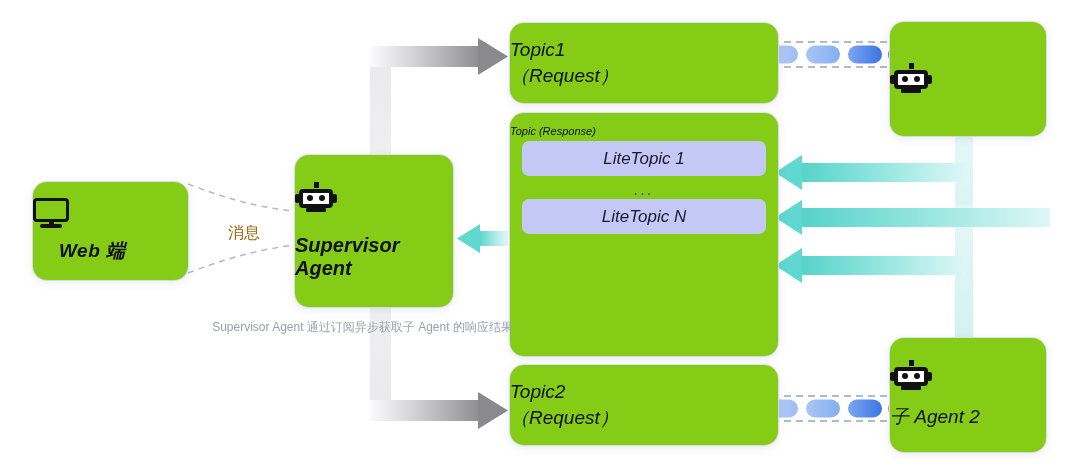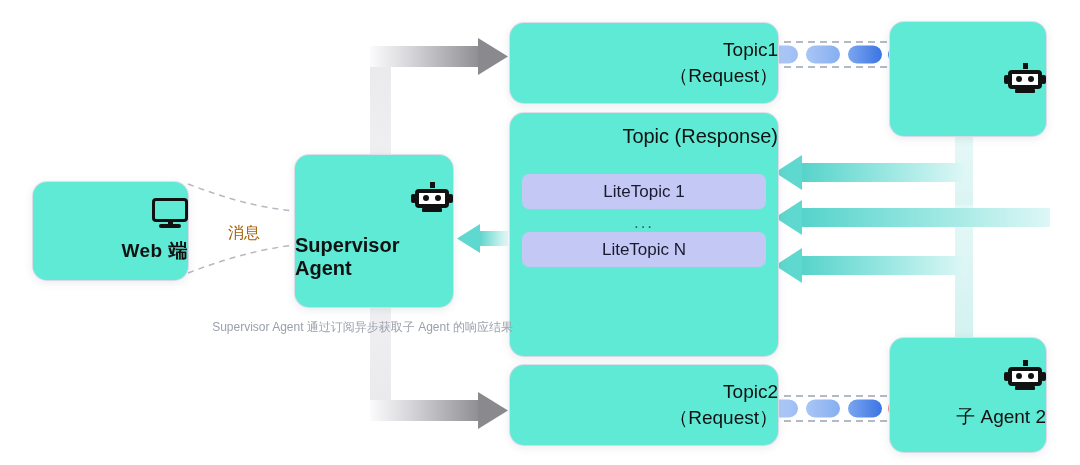--- a/index.html
+++ b/index.html
@@ -9,27 +9,28 @@
     background:#ffffff;
     font-family:"Liberation Sans","DejaVu Sans",sans-serif;
     overflow:hidden;
     position:relative;
   }
   #stage{position:absolute;left:0;top:0;width:1080px;height:465px;}
 
   
   .card{
     position:absolute;
-    background:#5eead4;
+    background:#84cc16;
     border-radius:14px;
     box-shadow:0 2px 10px rgba(60,70,110,.13), 0 0 0 1px rgba(225,228,238,.9);
     display:flex;flex-direction:column;
-    align-items:flex-end;justify-content:center;
+    align-items:flex-start;justify-content:center;
     box-sizing:border-box;
     z-index:6;
+    font-style:italic;
   }
 
   
   #web-card{left:33px;top:182px;width:155px;height:98px;}
   #web-card .label{font-size:19px;font-weight:bold;color:#111;margin-top:10px;letter-spacing:.5px;margin-left:26px;}
   .monitor{width:36px;height:30px;position:relative;}
   .monitor .screen{
     position:absolute;left:0;top:0;width:36px;height:24px;
     border:3.5px solid #111;border-radius:4px;box-sizing:border-box;
   }
@@ -74,21 +75,21 @@
   
   #topic1-card{left:510px;top:23px;width:268px;height:80px;}
   #topic2-card{left:510px;top:365px;width:268px;height:80px;}
   .topic-line1{font-size:19px;color:#111;line-height:26px;}
   .topic-line2{font-size:19px;color:#111;line-height:26px;}
 
   #topic-response-card{
     left:510px;top:113px;width:268px;height:243px;
     justify-content:flex-start;padding-top:12px;
   }
-  #topic-response-card .resp-title{font-size:20px;color:#111;margin-bottom:22px;}
+  #topic-response-card .resp-title{font-size:11px;color:#111;margin-bottom:0;}
   .lite-list{width:100%;padding:4px 12px;box-sizing:border-box;display:flex;flex-direction:column;align-items:center;}
   .lite-topic{
     width:100%;height:35px;border-radius:7px;
     background:#c3c8f5;
     display:flex;align-items:center;justify-content:center;
     font-size:17px;color:#1a1a2e;margin-bottom:9px;
   }
   .lite-ellipsis{font-size:17px;color:#555;line-height:10px;height:14px;letter-spacing:2px;}
 
   

